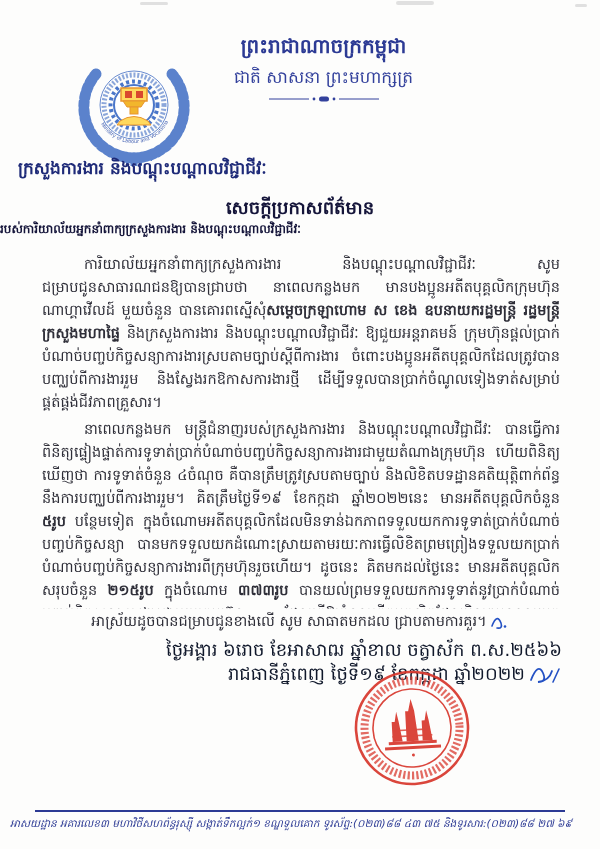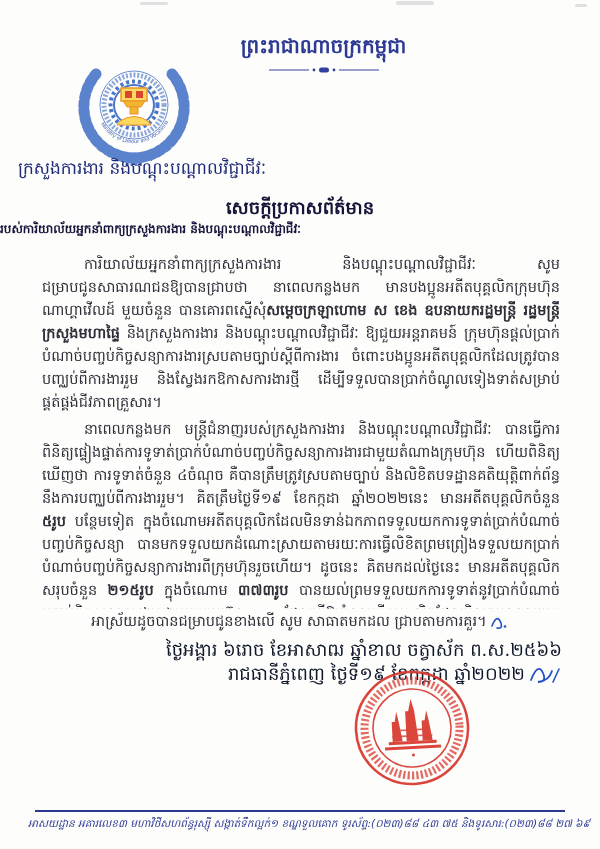--- a/index.html
+++ b/index.html
@@ -10,21 +10,21 @@
     color:#2e2e38;
   }
   .artifact{position:absolute;background:#c9c9c9;opacity:.55;border-radius:2px;}
 
   
   .logo{position:absolute;left:73px;top:44px;width:122px;height:124px;}
   .header-text{position:absolute;left:216px;top:34px;width:215px;text-align:center;}
   .kingdom{font-size:20px;font-weight:bold;color:#2c3a94;line-height:1.25;}
   .motto{font-size:17px;color:#33419c;margin-top:7px;line-height:1.3;}
   .divider{margin-top:6px;}
-  .ministry{position:absolute;left:18px;top:157px;font-size:17px;font-weight:normal;color:#1e2a78;}
+  .ministry{position:absolute;left:18px;top:157px;font-size:17px;font-weight:bold;color:#1e2a78;}
 
   
   .title{position:absolute;left:0;top:196px;width:100%;text-align:center;
          font-size:18px;font-weight:bold;color:#15153a;}
   .subtitle{position:absolute;left:0;top:221px;width:100%;text-align:left;
          font-size:12px;font-weight:bold;color:#15153a;}
 
   
   .body-text{position:absolute;left:38px;top:249px;width:526px;height:360px;
          overflow:hidden;text-align:justify;font-size:14.5px;line-height:23px;}
@@ -38,21 +38,21 @@
   .date-line{position:absolute;right:38px;font-size:18px;color:#0f172a;white-space:nowrap;}
   .date-lunar{top:638px;}
   .date-gregorian{top:662px;}
   .date-gregorian svg{vertical-align:middle;margin-left:3px;}
 
   .stamp{position:absolute;left:352px;top:667px;width:120px;height:122px;
          opacity:.92;transform:rotate(-3deg);}
 
   
   .footer-rule{position:absolute;left:35px;top:810px;width:530px;border-top:2px solid #2c3a94;}
-  .footer-address{position:absolute;left:10px;top:817px;width:580px;text-align:right;
+  .footer-address{position:absolute;left:10px;top:817px;width:580px;text-align:left;
          font-size:10.5px;font-style:italic;color:#2c3a94;}
 </style>
 </head>
 <body>
 
 <div class="page">
 
   <div class="artifact" style="left:140px;top:2px;width:28px;height:3px;"></div>
   <div class="artifact" style="left:396px;top:1px;width:38px;height:4px;"></div>
   <div class="artifact" style="left:575px;top:4px;width:12px;height:3px;"></div>
@@ -81,20 +81,21 @@
 
       <path id="arcBottom" d="M27 78 A38 38 0 0 0 95 78" fill="none"></path>
       <text font-size="5" fill="#3c5bb0">
         <textPath href="#arcBottom" startOffset="2">Ministry of Labour and Vocational Training</textPath>
       </text>
     </svg>
   </div>
 
   <div class="header-text">
     <div class="kingdom">ព្រះរាជាណាចក្រកម្ពុជា</div>
+    <div class="motto">ជាតិ សាសនា ព្រះមហាក្សត្រ</div>
     <svg class="divider" width="110" height="8" viewBox="0 0 110 8">
       <line x1="0" y1="4" x2="40" y2="4" stroke="#33419c" stroke-width="1"></line>
       <line x1="70" y1="4" x2="110" y2="4" stroke="#33419c" stroke-width="1"></line>
       <circle cx="45" cy="4" r="1.4" fill="#33419c"></circle>
       <rect x="50" y="1.5" width="10" height="5" rx="2.5" fill="#33419c"></rect>
       <circle cx="65" cy="4" r="1.4" fill="#33419c"></circle>
     </svg>
   </div>
 
   <div class="ministry">ក្រសួងការងារ និងបណ្តុះបណ្តាលវិជ្ជាជីវៈ</div>

